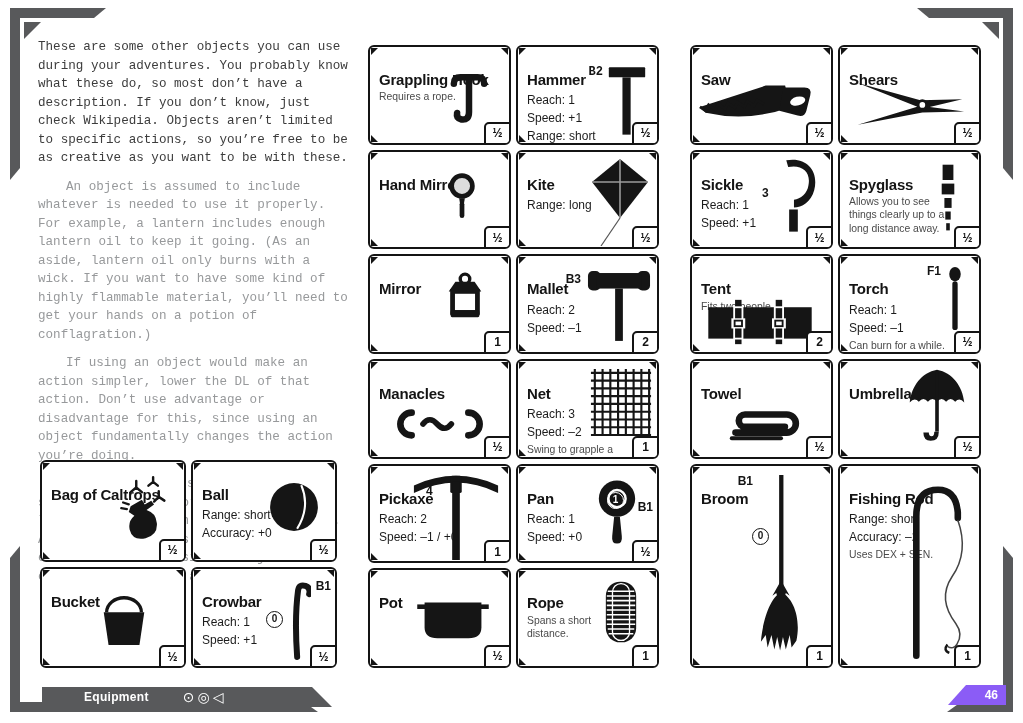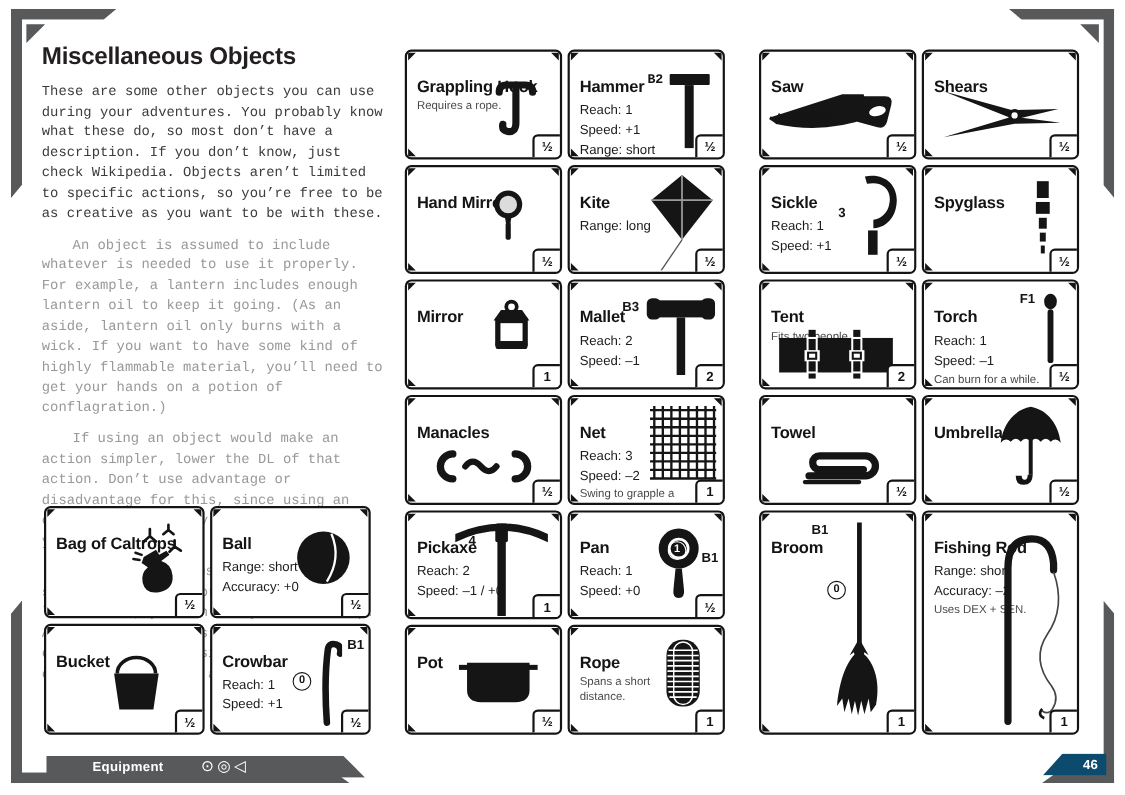--- a/index.html
+++ b/index.html
@@ -18,21 +18,21 @@
   .fr-br-h{right:10px;top:702px;width:66px;height:10px;clip-path:polygon(14px 0,100% 0,100% 100%,0 100%);}
   .tri{position:absolute;width:0;height:0;}
   .tri-tl{left:24px;top:22px;border-left:17px solid #58595b;border-bottom:17px solid transparent;}
   .tri-tr{right:24px;top:22px;border-right:17px solid #58595b;border-bottom:17px solid transparent;}
 
   
   .footer-banner{position:absolute;left:42px;top:687px;width:290px;height:20px;background:#58595b;
     clip-path:polygon(0 0,calc(100% - 20px) 0,100% 100%,0 100%);display:flex;align-items:center;}
   .footer-banner .sec{color:#fff;font-size:12px;font-weight:bold;margin-left:42px;letter-spacing:.3px;}
   .footer-icons{margin-left:34px;color:#fff;font-size:14px;letter-spacing:3px;font-family:"DejaVu Sans",sans-serif;line-height:1;}
-  .page-num-tab{position:absolute;left:948px;top:685px;width:58px;height:20px;background:#0c4a6e;
+  .page-num-tab{position:absolute;left:948px;top:685px;width:58px;height:20px;background:#8b5cf6;
     clip-path:polygon(18px 0,100% 0,100% 100%,0 100%);display:flex;align-items:center;justify-content:flex-end;}
   .page-num-tab span{color:#fff;font-size:12px;font-weight:bold;margin-right:8px;}
 
   
   .intro{position:absolute;left:38px;top:38px;width:315px;}
   .intro h1{font-size:22px;margin:0 0 10px 0;letter-spacing:-.3px;color:#231f20;}
   .intro p{font-size:12.6px;line-height:1.47;margin:0 0 10px 0;color:#97999b;text-indent:28px;font-family:Liberation Mono, monospace;}
   .intro p.lead{color:#3c3c3c;text-indent:0;}
 
   
@@ -78,21 +78,20 @@
   <div class="tri tri-tl"></div>
   <div class="fr fr-tr-h"></div>
   <div class="fr fr-tr-v"></div>
   <div class="tri tri-tr"></div>
   <div class="fr fr-bl-v"></div>
   <div class="fr fr-bl-h"></div>
   <div class="fr fr-br-v"></div>
   <div class="fr fr-br-h"></div>
 
   <div class="intro">
-    <h1>Miscellaneous Objects</h1>
     <p class="lead">These are some other objects you can use during your adventures. You probably know what these do, so most don’t have a description. If you don’t know, just check Wikipedia. Objects aren’t limited to specific actions, so you’re free to be as creative as you want to be with these.</p>
     <p>An object is assumed to include whatever is needed to use it properly. For example, a lantern includes enough lantern oil to keep it going. (As an aside, lantern oil only burns with a wick. If you want to have some kind of highly flammable material, you’ll need to get your hands on a potion of conflagration.)</p>
     <p>If using an object would make an action simpler, lower the DL of that action. Don’t use advantage or disadvantage for this, since using an object fundamentally changes the action you’re doing.</p>
     <p>If you want to use an object with a substantial weight or cost which isn’t listed here, you can always make one up. A blank item card is provided in the extra files. Use a similar object to estimate its weight and cost.</p>
   </div>
 
   <div id="grid-left" class="grid">
       <div class="card">
     <span class="cm tl"></span>
     <span class="cm tr"></span>
@@ -475,20 +474,21 @@
     <span class="ic-label" style="left: 70px; top: 34px;">3</span>
 
     <div class="weight">½</div>
   </div>
       <div class="card">
     <span class="cm tl"></span>
     <span class="cm tr"></span>
     <span class="cm bl"></span>
     <span class="cm br"></span>
     <div class="card-title">Spyglass</div>
+    <div class="card-desc top">Allows you to see things clearly up to a long distance away.</div>
 
     <span class="ic" style="right: 22px; top: 10px; width: 18px; height: 72px;">
           <svg viewBox="0 0 20 74">
             <rect x="4" y="0" width="12" height="17" fill="#151515"></rect>
             <rect x="3" y="21" width="14" height="12" fill="#151515"></rect>
             <rect x="6" y="37" width="8" height="11" fill="#151515"></rect>
             <rect x="7" y="52" width="6" height="9" fill="#151515"></rect>
             <rect x="8" y="65" width="4" height="8" fill="#151515"></rect>
           </svg>
         </span>

